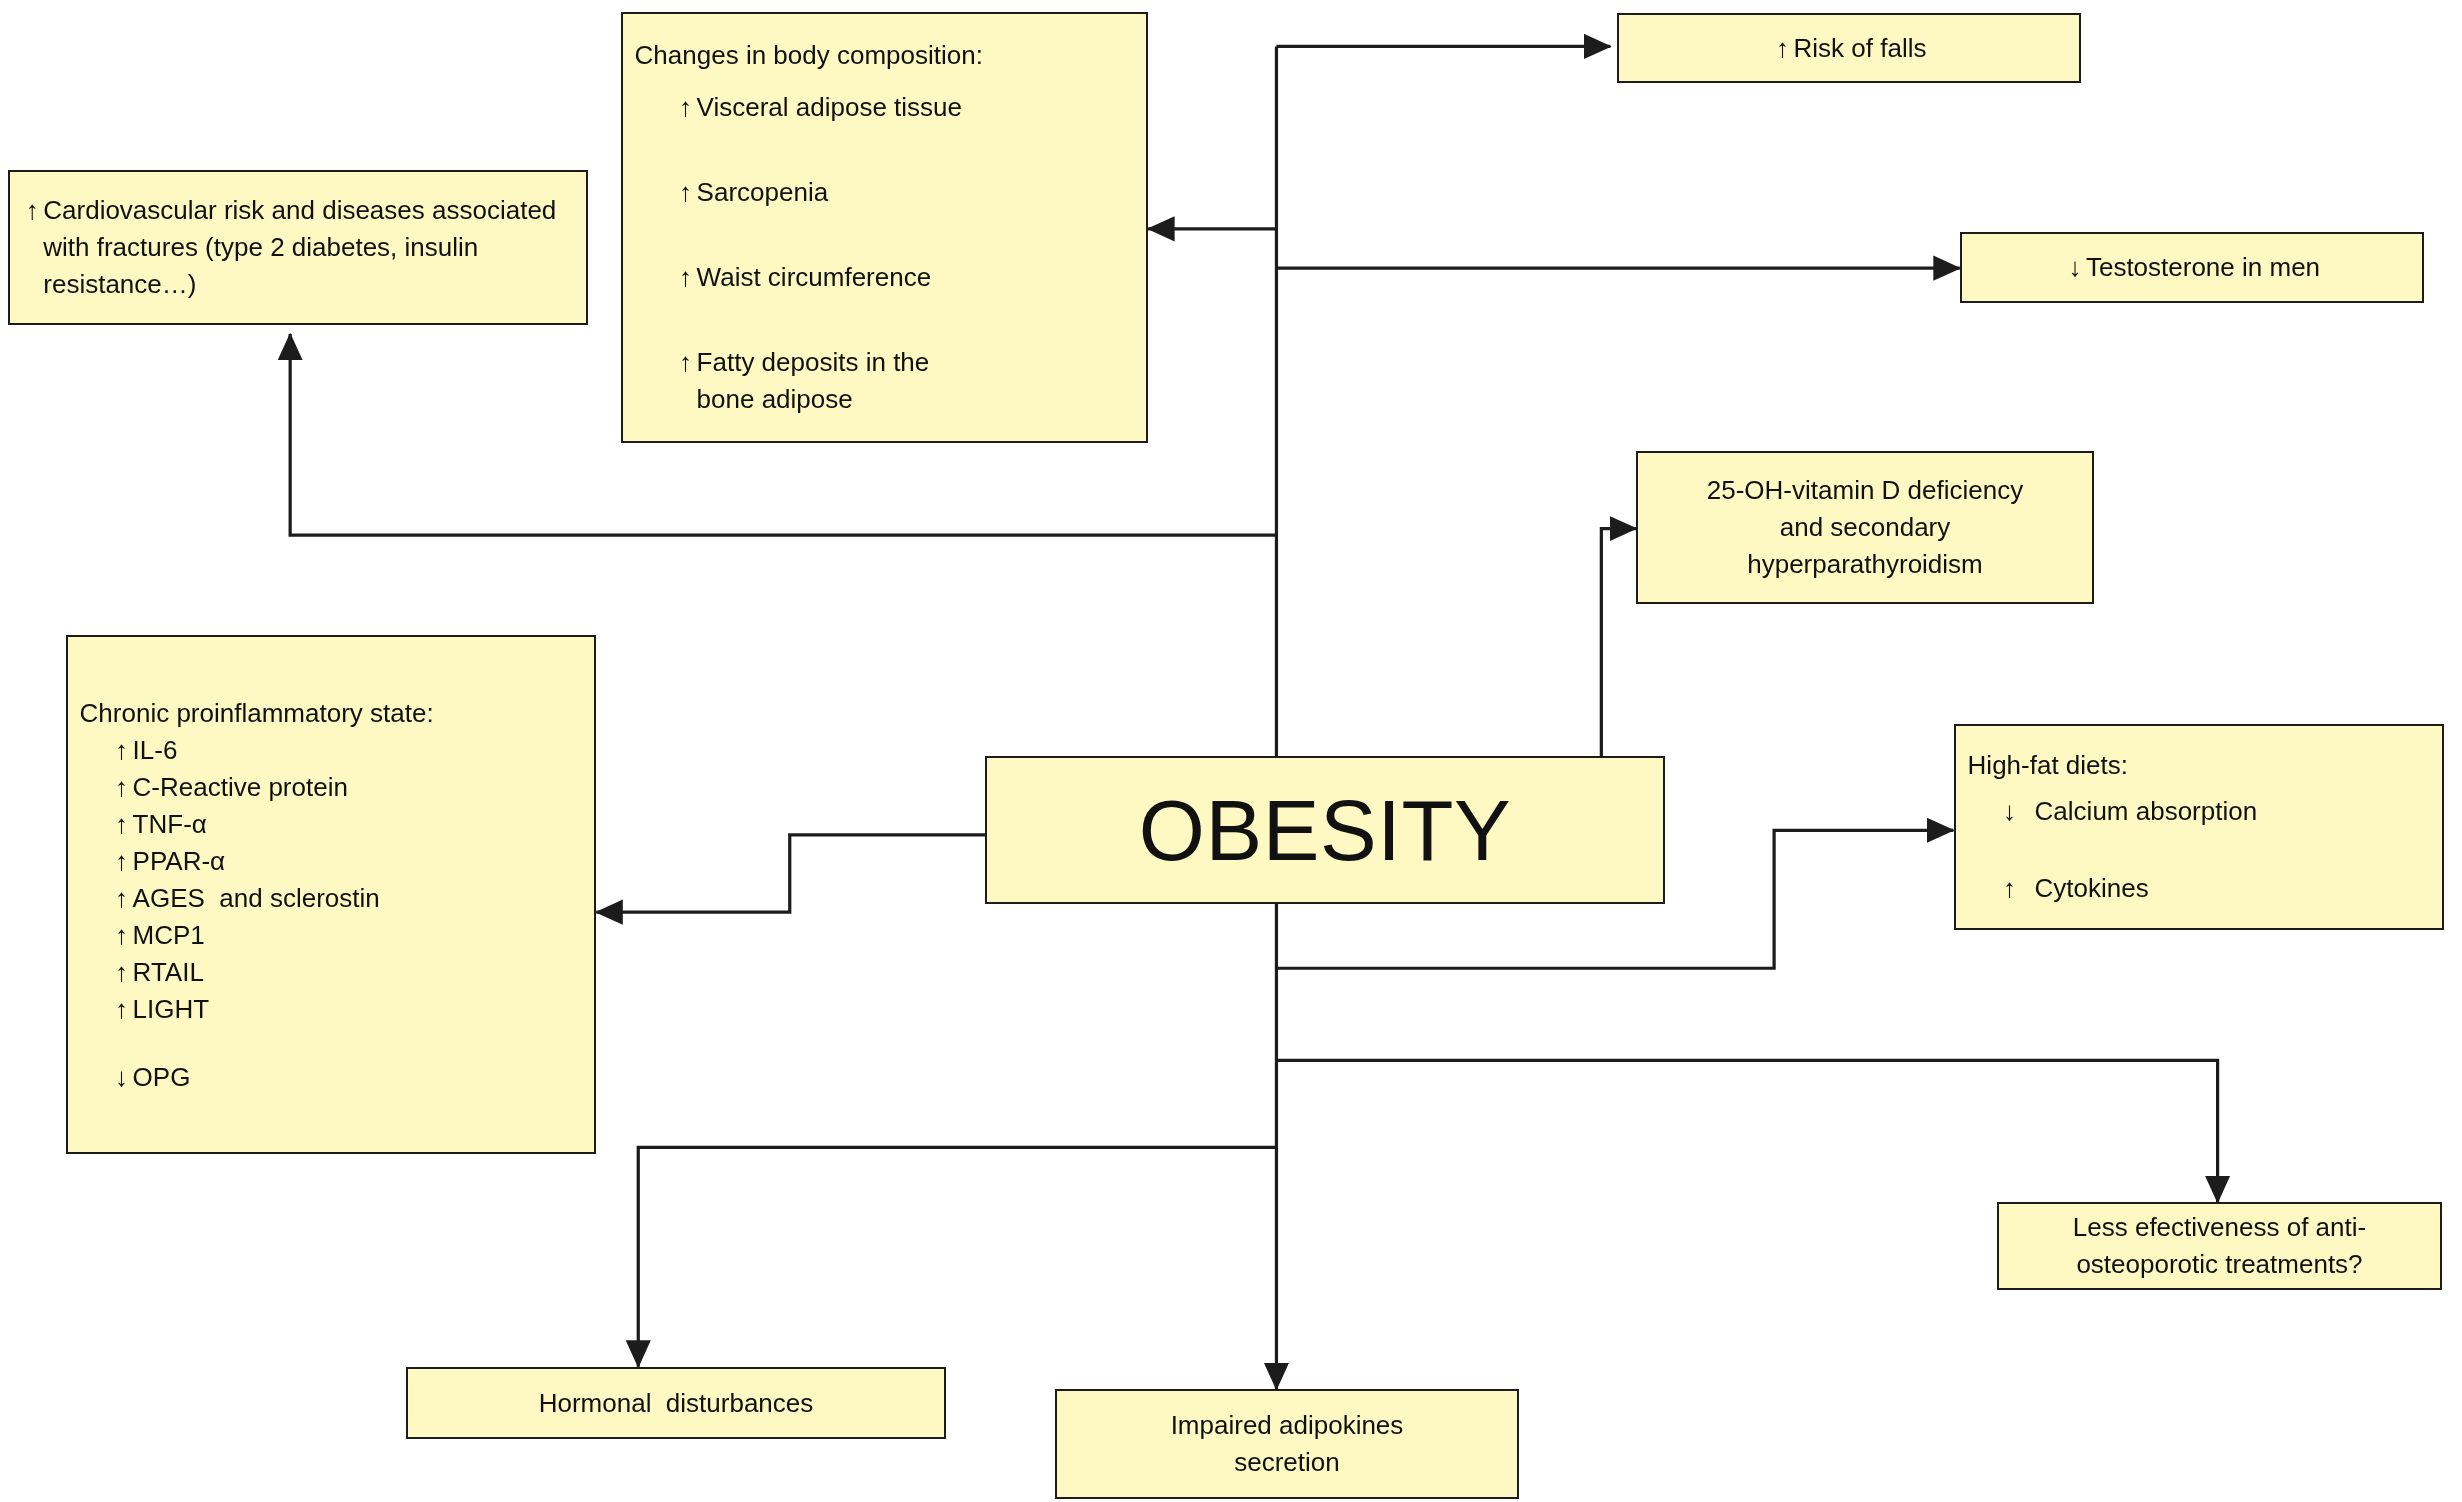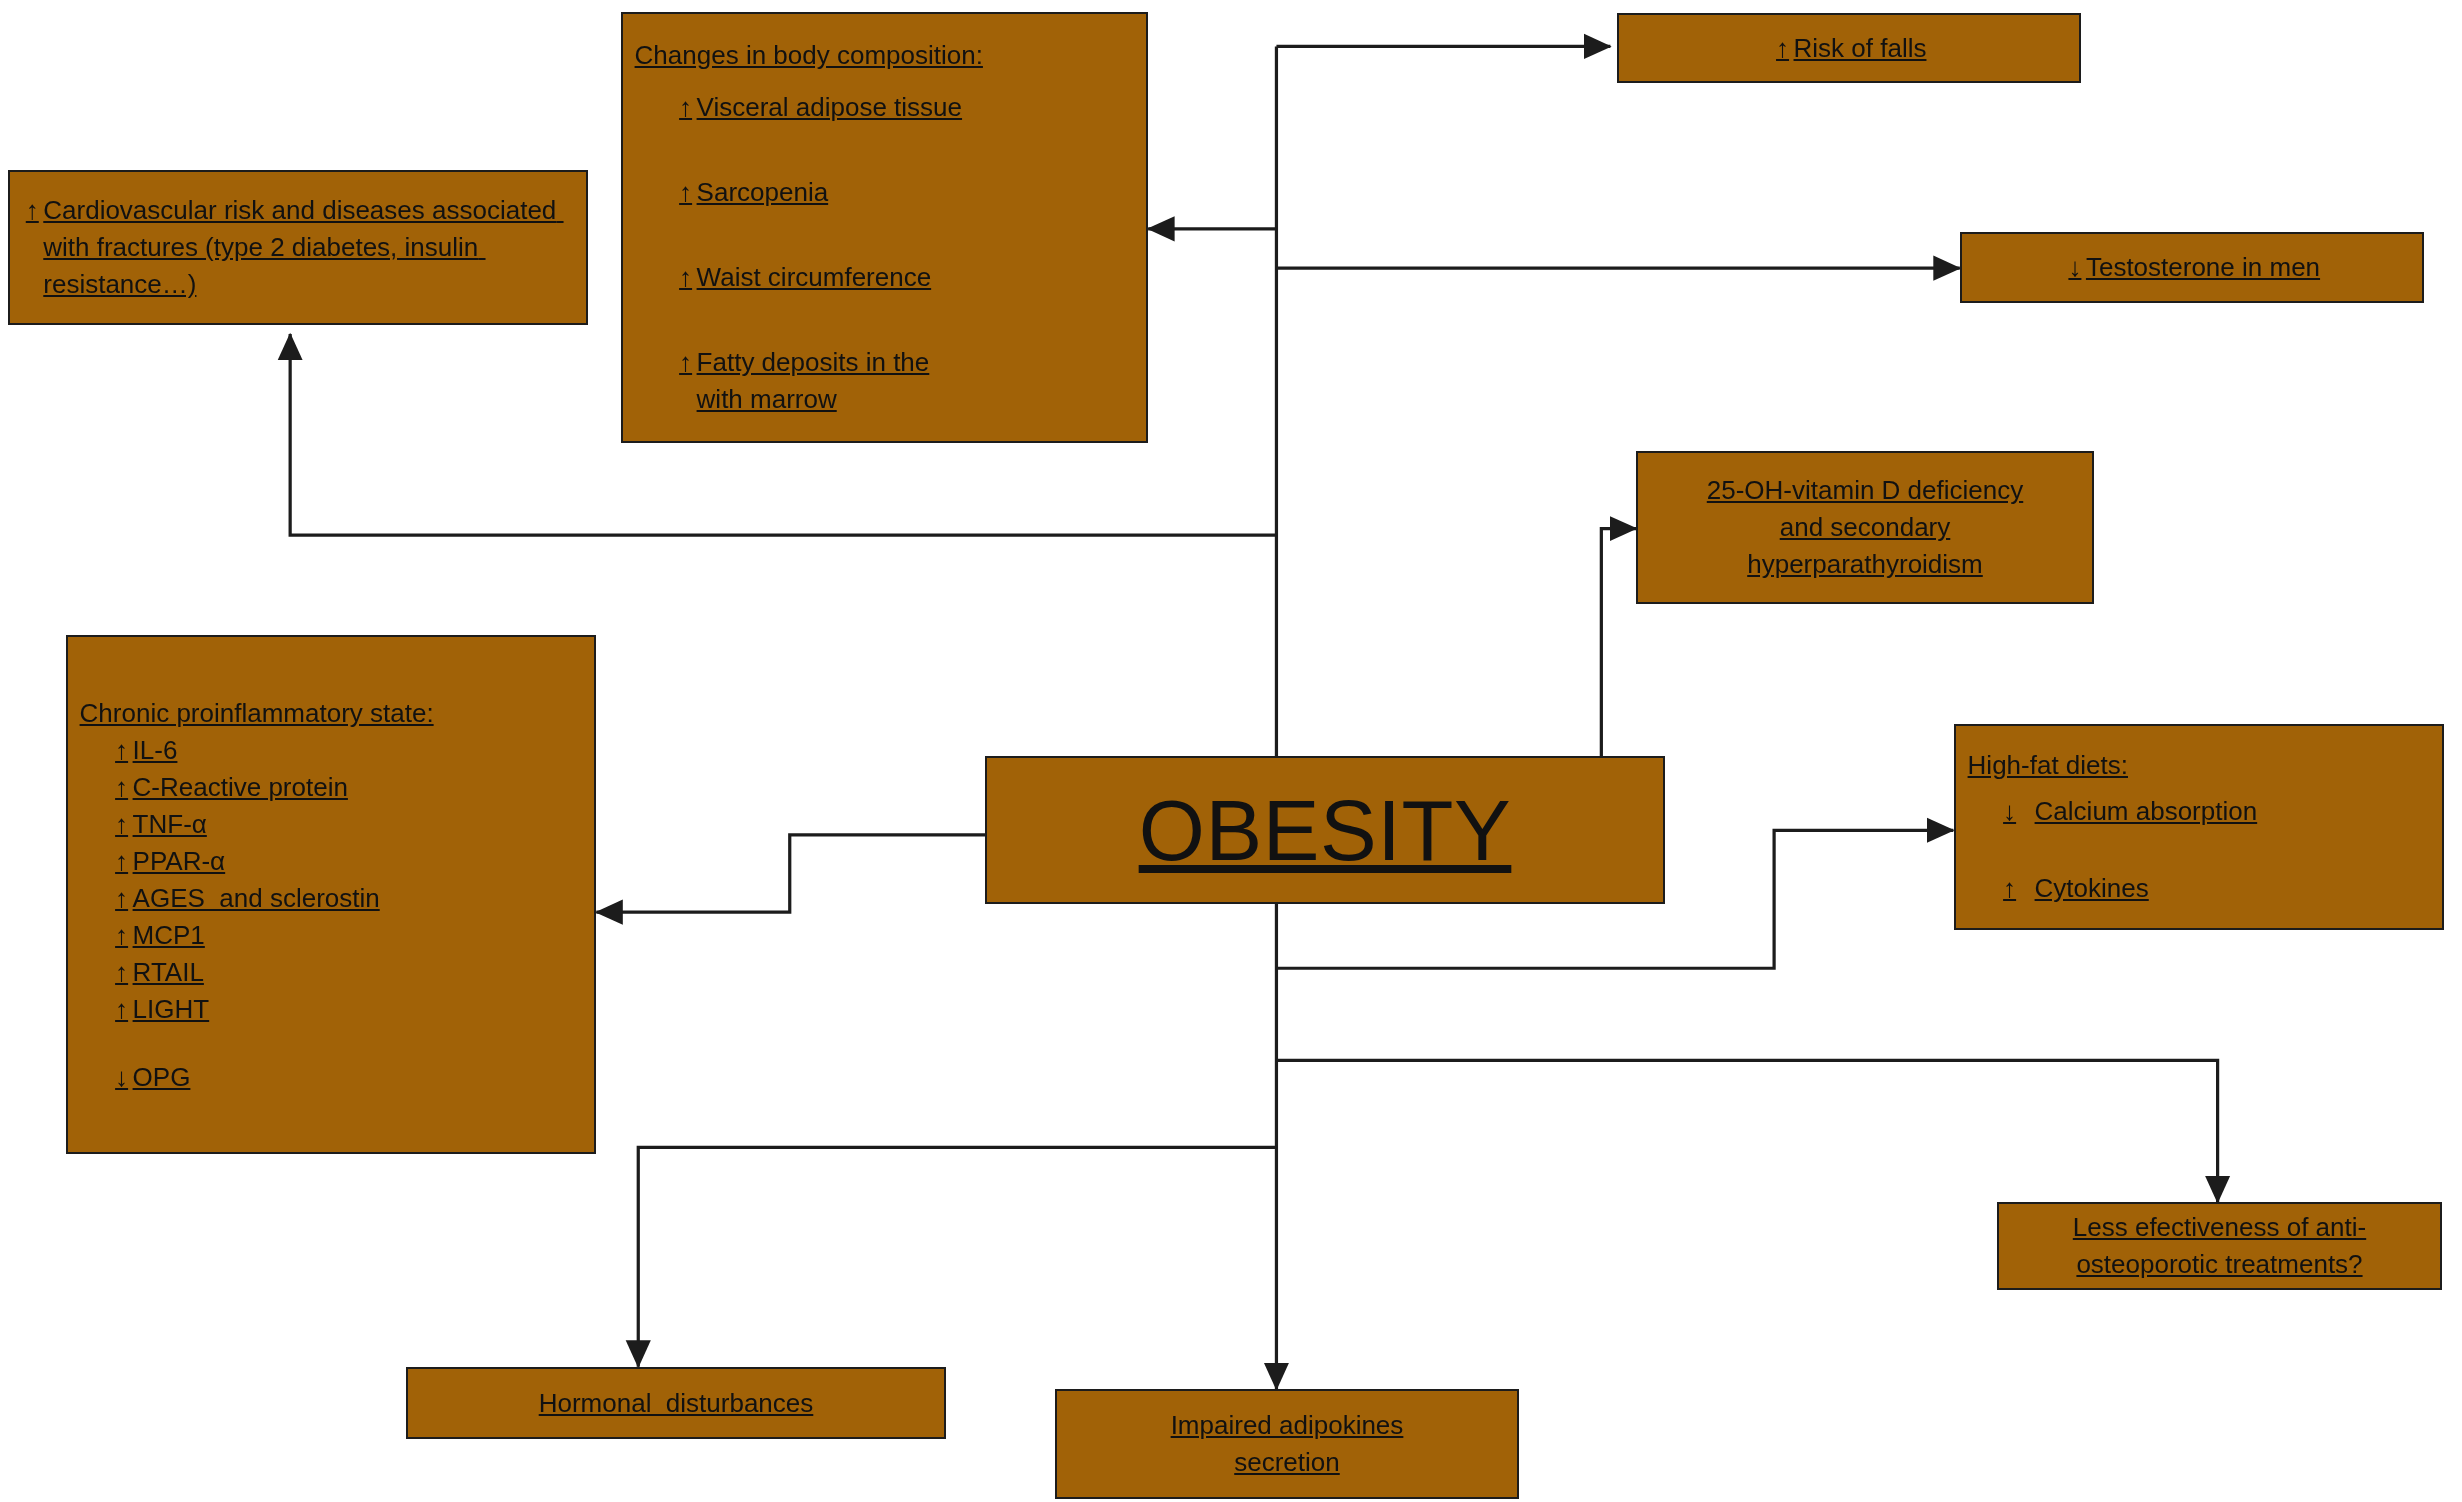--- a/index.html
+++ b/index.html
@@ -1,20 +1,20 @@
 <!DOCTYPE html>
 <html style="font-size:10.3px"><head>
 <meta charset="utf-8">
 <style>
   html,body{margin:0;padding:0;background:#ffffff;}
   body{font-family:"Liberation Sans", sans-serif;}
   #stage{position:relative;width:2462px;height:1502px;background:#fff;overflow:hidden;}
   svg#wires{position:absolute;left:0;top:0;width:2462px;height:1502px;}
-  .node{position:absolute;box-sizing:border-box;border:2.6px solid #1c1c1c;background:#a16207;
-        display:flex;flex-direction:column;justify-content:center;color:#111;text-decoration:underline;}
+  .node{position:absolute;box-sizing:border-box;border:2.6px solid #1c1c1c;background:#fef9c3;
+        display:flex;flex-direction:column;justify-content:center;color:#111;}
   .node.center-title{align-items:center;}
   .ttl{font-size:26px;line-height:1.42;white-space:pre;}
   .obesity-label{font-size:85px;letter-spacing:0.6px;line-height:1;font-weight:400;}
   .ctr{text-align:center;}
   .lst{list-style:none;margin:0;padding:0;}
   .lst li{display:flex;align-items:baseline;font-size:26px;line-height:1.42;}
   .ar{display:inline-block;width:22px;text-align:center;font-size:26px;font-weight:bold;flex:none;}
   .txt{white-space:pre;}
   .pad{padding:9px 11.6px;}
   .hang{display:flex;align-items:baseline;font-size:26px;line-height:1.42;}
@@ -76,21 +76,21 @@
           <span class="ar">↑</span>
           <span class="txt">Sarcopenia</span>
         </li>
         <li style="margin-top:48px;margin-left:40px;">
           <span class="ar">↑</span>
           <span class="txt">Waist circumference</span>
         </li>
         <li style="margin-top:48px;margin-left:40px;">
           <span class="ar">↑</span>
           <span class="txt">Fatty deposits in the
-with marrow</span>
+bone adipose</span>
         </li>
       </ul>
     </div>
   </div>
 
   <div class="node center-title" style="left:1617px;top:13px;width:464px;height:70px;">
     <div class="hang ctr" style="justify-content:center;">
       <span class="ar">↑</span>
       <span class="txt">Risk of falls</span>
     </div>

